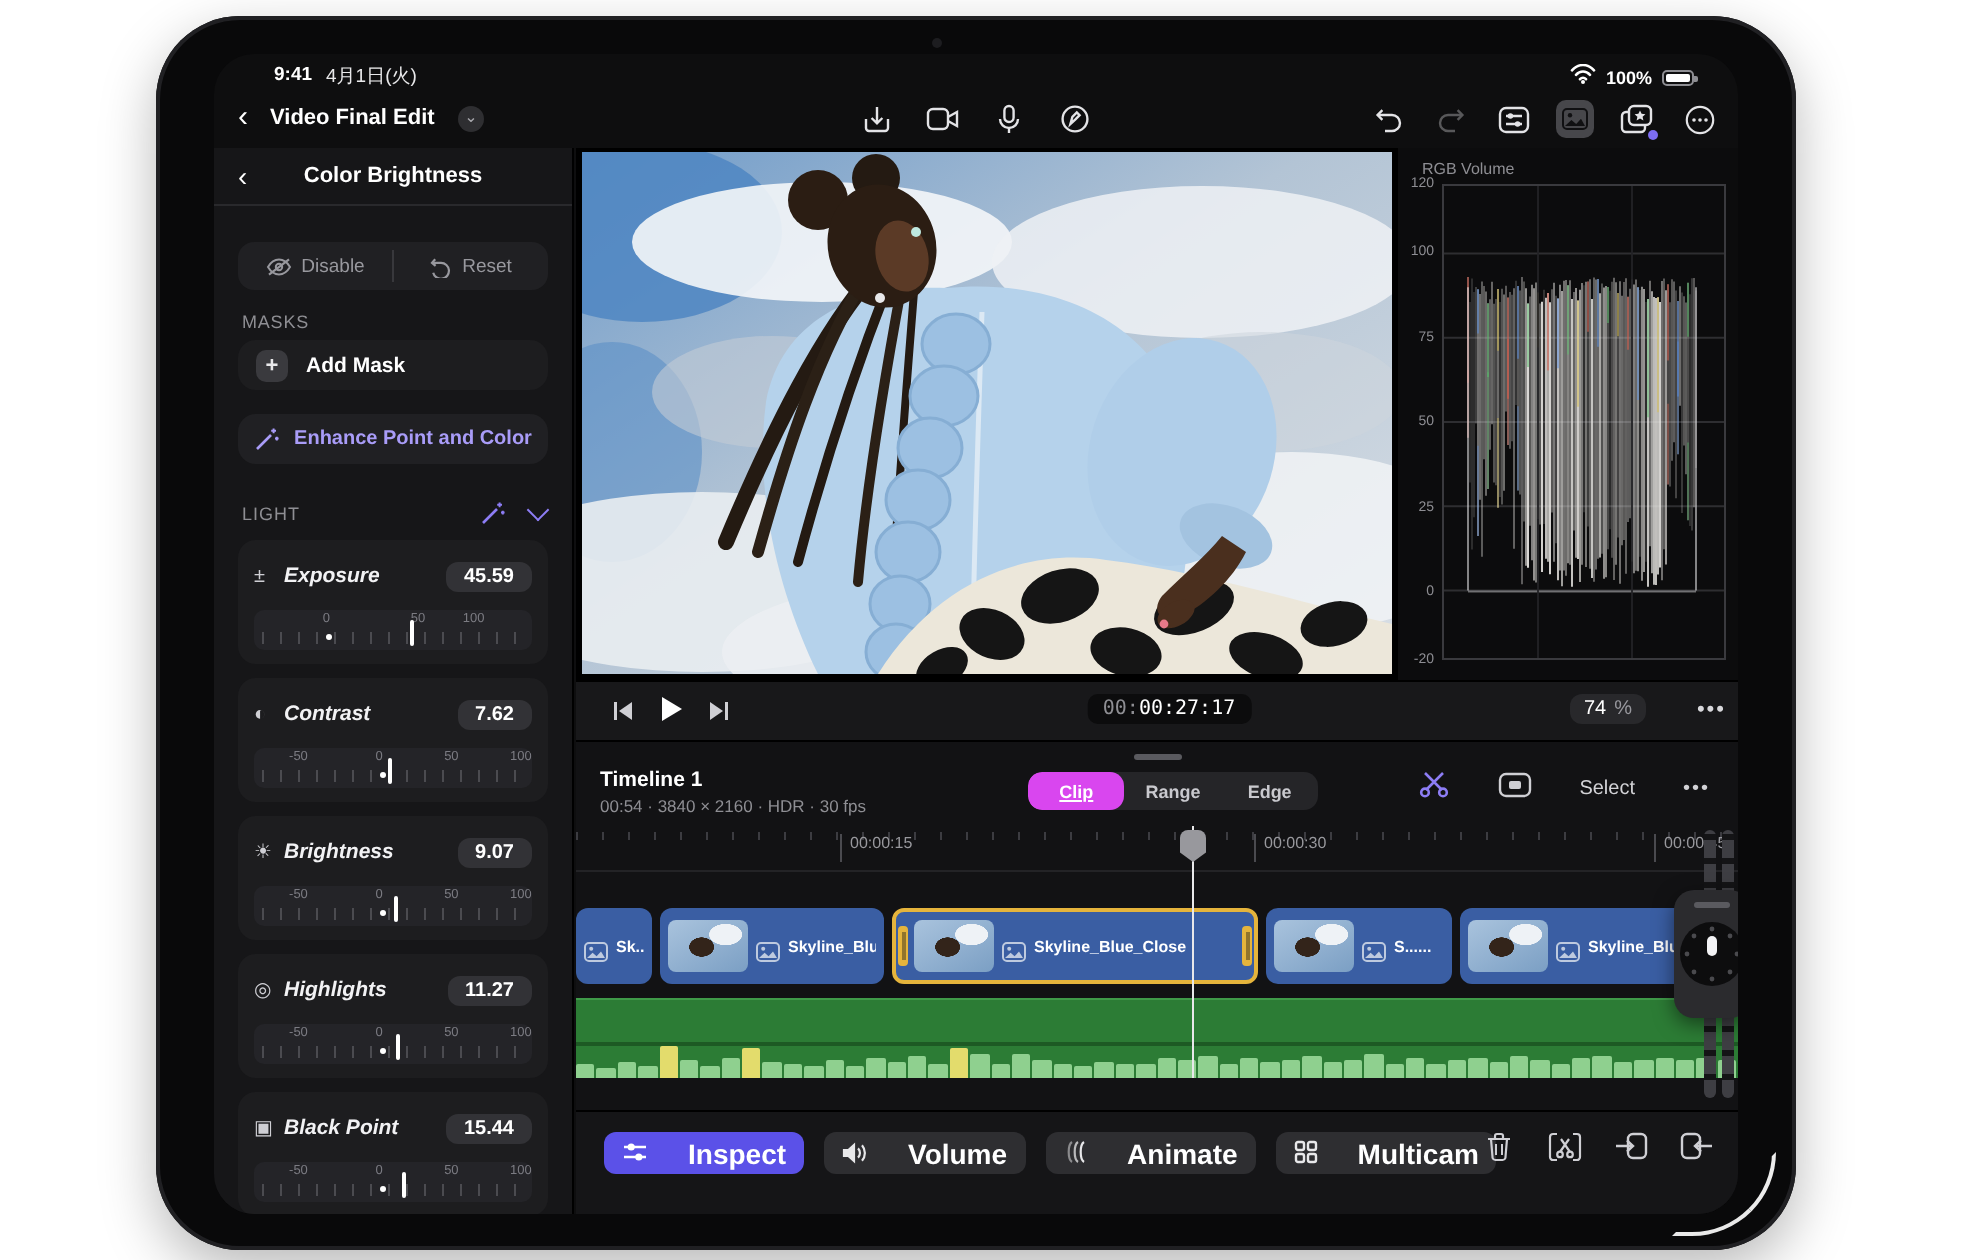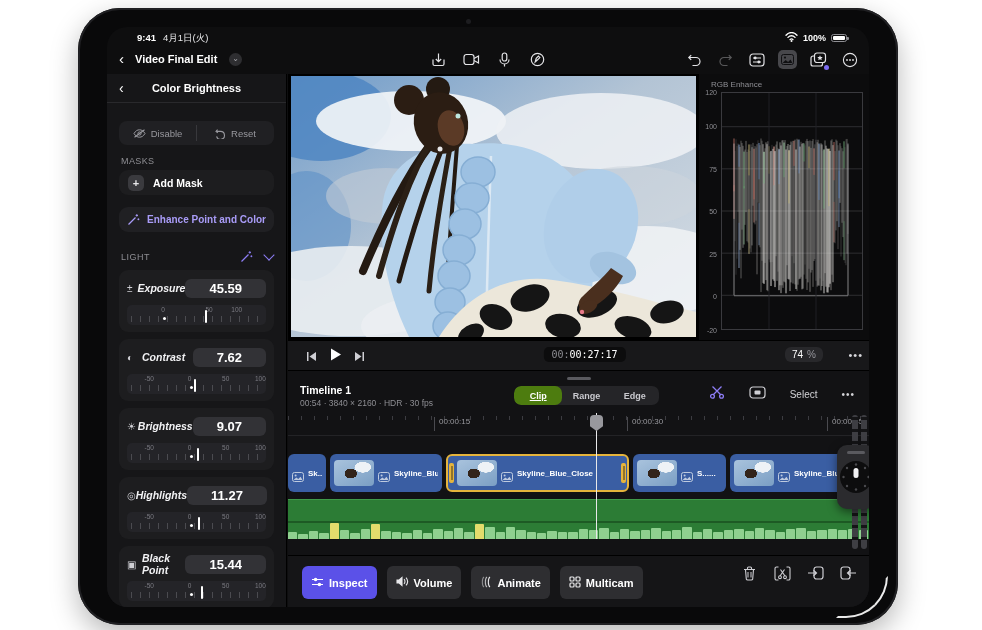--- a/index.html
+++ b/index.html
@@ -57,21 +57,21 @@
              display:flex; align-items:center; justify-content:center; gap:7px; color:#a99cf8; font-size:10px; font-weight:bold; }
   .light-row { position:absolute; left:14px; top:176px; width:152px; display:flex; align-items:center; }
   .light-label { color:#8e8e93; font-size:9px; letter-spacing:.5px; flex:1; }
   .chev-down { width:8px; height:8px; border-right:1.6px solid #8d7df5; border-bottom:1.6px solid #8d7df5;
                transform:rotate(45deg); margin-left:12px; margin-top:-3px; }
   .sliders { position:absolute; left:12px; top:196px; width:155px; display:flex; flex-direction:column; gap:7px; }
   .slider-card { background:#1d1d1f; border-radius:9px; padding:8px 8px 7px 8px; }
   .sc-top { display:flex; align-items:center; height:20px; }
   .sc-glyph { color:#cfcfd4; font-size:10px; width:15px; }
   .sc-label { color:#f2f2f4; font-size:10.5px; font-weight:bold; flex:1;font-style:italic; }
-  .sc-value { background:#323236; border-radius:6px; color:#fff; font-size:13px; font-weight:bold; padding:2px 24px; }
+  .sc-value { background:#323236; border-radius:6px; color:#fff; font-size:10px; font-weight:bold; padding:2px 9px; }
   .sc-strip { position:relative; margin-top:7px; height:20px; background:#242428; border-radius:5px; overflow:hidden; }
   .sc-ticks { position:absolute; left:4px; right:4px; bottom:3px; height:6px;
               background:repeating-linear-gradient(90deg,#4b4b50 0 1px,transparent 1px 9px); }
   .sc-ticklabel { position:absolute; top:1px; color:#7b7b82; font-size:6.5px; transform:translateX(-50%); }
   .sc-dot { position:absolute; bottom:5px; width:3px; height:3px; border-radius:50%; background:#fff; }
   .sc-line { position:absolute; bottom:2px; width:2px; height:13px; background:#fff; border-radius:1px; }
 
   
   .viewer { position:absolute; left:181px; top:47px; width:411px; height:266px; background:#000; }
   .viewer svg { position:absolute; left:3px; top:2px; }
@@ -96,21 +96,21 @@
 
   
   .timeline { position:absolute; left:181px; top:344px; width:581px; height:236px; background:#121214; }
   .tl-handle { position:absolute; left:50%; top:6px; transform:translateX(-50%); width:24px; height:3px; border-radius:2px; background:#5a5a5f; }
   .tl-title { position:absolute; left:12px; top:13px; color:#fff; font-size:10.5px; font-weight:bold; }
   .tl-meta { position:absolute; left:12px; top:27px; color:#8e8e93; font-size:8.5px; }
   .mode-seg { position:absolute; left:226px; top:15px; width:145px; height:19px; background:#252528; border-radius:7px;
               display:flex; overflow:hidden; }
   .mode-seg button { flex:1; border:0; background:transparent; color:#c9c9ce; font-size:9px; font-weight:bold;
                      font-family:inherit; border-radius:7px; }
-  .mode-seg button.active { background:#4d7c0f; color:#fff;text-decoration:underline; }
+  .mode-seg button.active { background:#d946ef; color:#fff;text-decoration:underline; }
   .tl-right { position:absolute; right:14px; top:14px; display:flex; align-items:center; gap:24px; }
   .select-label { color:#d2d2d6; font-size:10px; }
   .tl-more { color:#d2d2d6; font-size:10px; letter-spacing:1px; }
 
   .ruler { position:absolute; left:0; top:42px; width:581px; height:23px; border-bottom:1px solid #232326; }
   .ruler-ticks { position:absolute; left:0; top:3px; width:581px; height:4px;
                  background:repeating-linear-gradient(90deg,#3c3c41 0 1px,transparent 1px 13px); }
   .ruler-label { position:absolute; top:4px; color:#98989d; font-size:8px; padding-left:4px; border-left:1px solid #4a4a4f; height:14px; }
 
   .clips { position:absolute; left:0; top:83px; width:581px; height:38px; display:flex; gap:4px; overflow:hidden; }
@@ -141,22 +141,22 @@
   .vstrips i { flex:1; border-radius:3px; display:block;
      background:repeating-linear-gradient(0deg,#3e3e43 0 9px,#141416 9px 12px); }
 
   .jog { position:absolute; left:549px; top:74px; width:38px; height:64px; background:#2b2b2e; border-radius:10px;
          z-index:9; box-shadow:0 3px 10px rgba(0,0,0,.5); }
   .jog-bar { position:absolute; left:50%; transform:translateX(-50%); top:6px; width:18px; height:3px; border-radius:2px; background:#5a5a5f; }
   .jog-dial { position:absolute; left:50%; transform:translateX(-50%); top:15px; width:34px; height:34px; }
 
   .tl-tools { position:absolute; left:0; bottom:0; width:581px; height:52px; background:#151517; border-top:1px solid #000; }
   .tool-chips { position:absolute; left:14px; top:10px; display:flex; gap:10px; }
-  .chip { height:33px; border:0; border-radius:6px; background:#2e2e31; color:#fff; font-size:11px; font-weight:bold;
-          font-family:inherit; display:flex; align-items:center; gap:5px; padding:0 9px; }
+  .chip { height:21px; border:0; border-radius:6px; background:#2e2e31; color:#fff; font-size:14px; font-weight:bold;
+          font-family:inherit; display:flex; align-items:center; gap:20px; padding:0 9px; }
   .chip.active { background:#5b51e8; }
   .edit-icons { position:absolute; right:12px; top:8px; display:flex; gap:15px; color:#cfcfd4; }
   .edit-icons span { width:18px; height:18px; display:flex; align-items:center; justify-content:center; }
 </style>
 </head>
 <body>
 
 <div class="page">
   <div class="device">
     <div class="camera-dot"></div>
@@ -452,21 +452,21 @@
             <ellipse cx="180" cy="258" rx="14" ry="9" transform="rotate(-30 180 258)"></ellipse>
           </g>
 
           <path d="M332 200 C325 214 312 226 300 232 C290 236 284 230 290 222 C300 212 312 202 320 192 Z" fill="#4a2f1e"></path>
           <ellipse cx="297" cy="231" rx="10" ry="6" fill="#4a2f1e" transform="rotate(-28 297 231)"></ellipse>
           <circle cx="291" cy="236" r="2.2" fill="#e87a8a"></circle>
         </svg>
       </div>
 
       <div class="scope">
-        <div class="scope-title">RGB Enhance</div>
+        <div class="scope-title">RGB Volume</div>
         <div id="scope-labels">
             <span class="scope-ylabel" style="top: 18px;">120</span>
             <span class="scope-ylabel" style="top: 52px;">100</span>
             <span class="scope-ylabel" style="top: 94.5px;">75</span>
             <span class="scope-ylabel" style="top: 137px;">50</span>
             <span class="scope-ylabel" style="top: 179.5px;">25</span>
             <span class="scope-ylabel" style="top: 222px;">0</span>
             <span class="scope-ylabel" style="top: 256px;">-20</span>
           </div>
         <div class="scope-plot">
@@ -687,21 +687,21 @@
                 <rect x="5.5" y="4.5" width="6" height="4" rx="1" fill="#cfcfd4" stroke="none"></rect>
               </svg>
           </span>
           <span class="select-label">Select</span>
           <span class="tl-more">•••</span>
         </div>
 
         <div class="ruler">
           <div class="ruler-ticks"></div>
           <div id="ruler-labels">
-              <span class="ruler-label" style="left: 146px;">00:00:15</span>
+              <span class="ruler-label" style="left: 132px;">00:00:15</span>
               <span class="ruler-label" style="left: 339px;">00:00:30</span>
               <span class="ruler-label" style="left: 539px;">00:00:45</span>
             </div>
         </div>
 
         <div class="clips" id="clips">
             <div class="clip" style="width: 38px;">
               <span class="clip-imgicon"><svg width="12" height="10" viewBox="0 0 12 10" fill="none" stroke="#dfe6ee" stroke-width="1">
                   <rect x="0.5" y="0.5" width="11" height="9" rx="2"></rect>
                   <circle cx="3.6" cy="3.4" r="1" fill="#dfe6ee" stroke="none"></circle>

